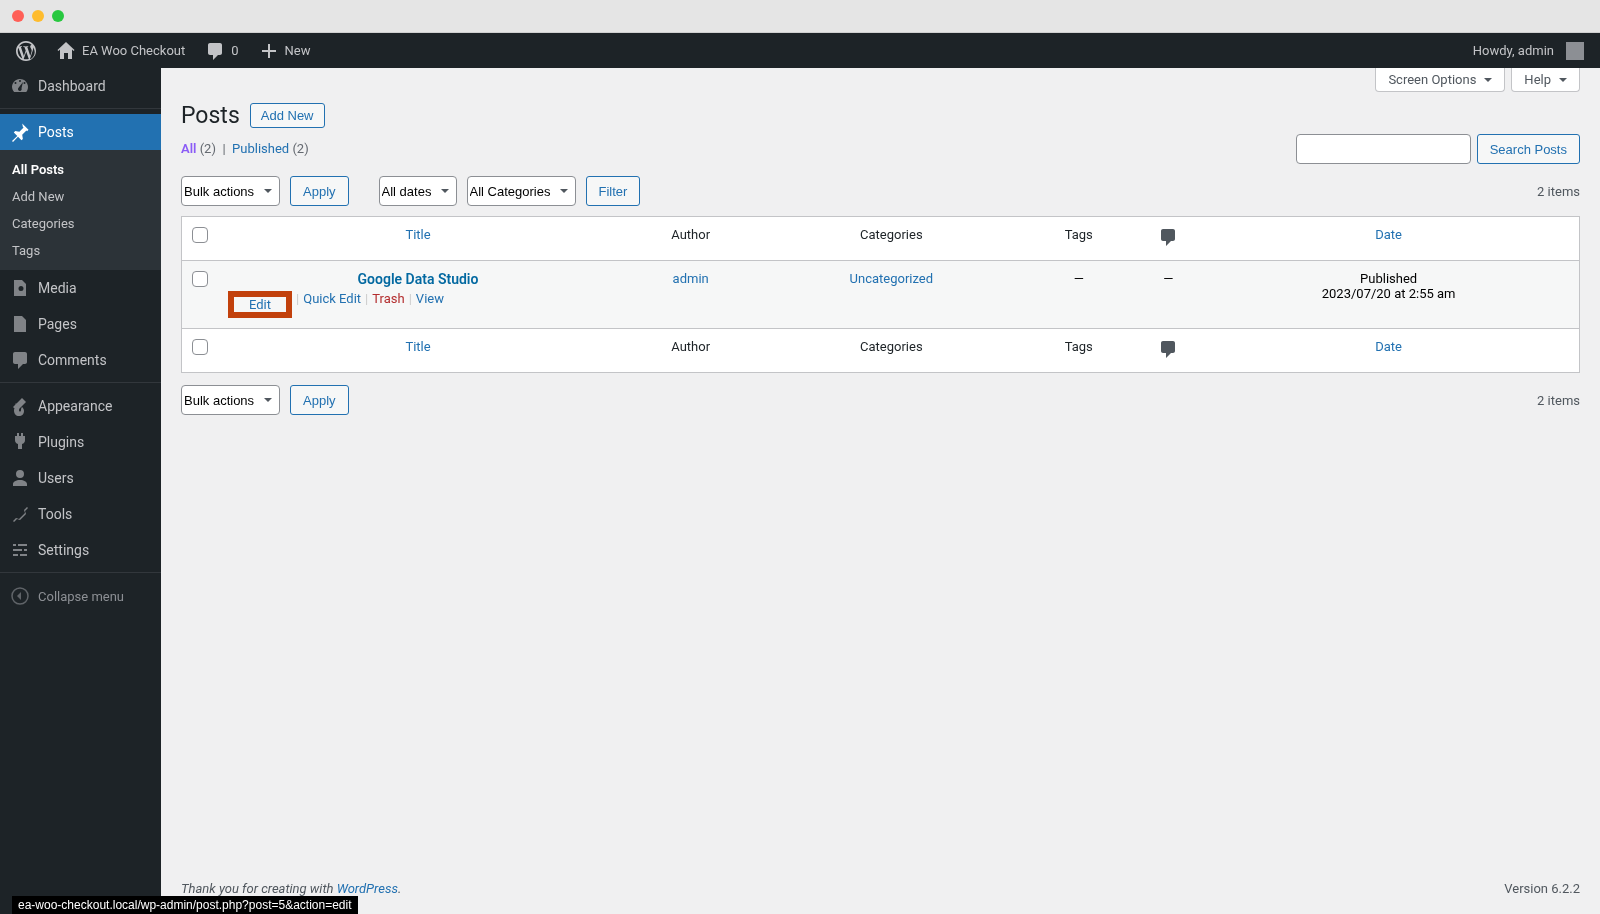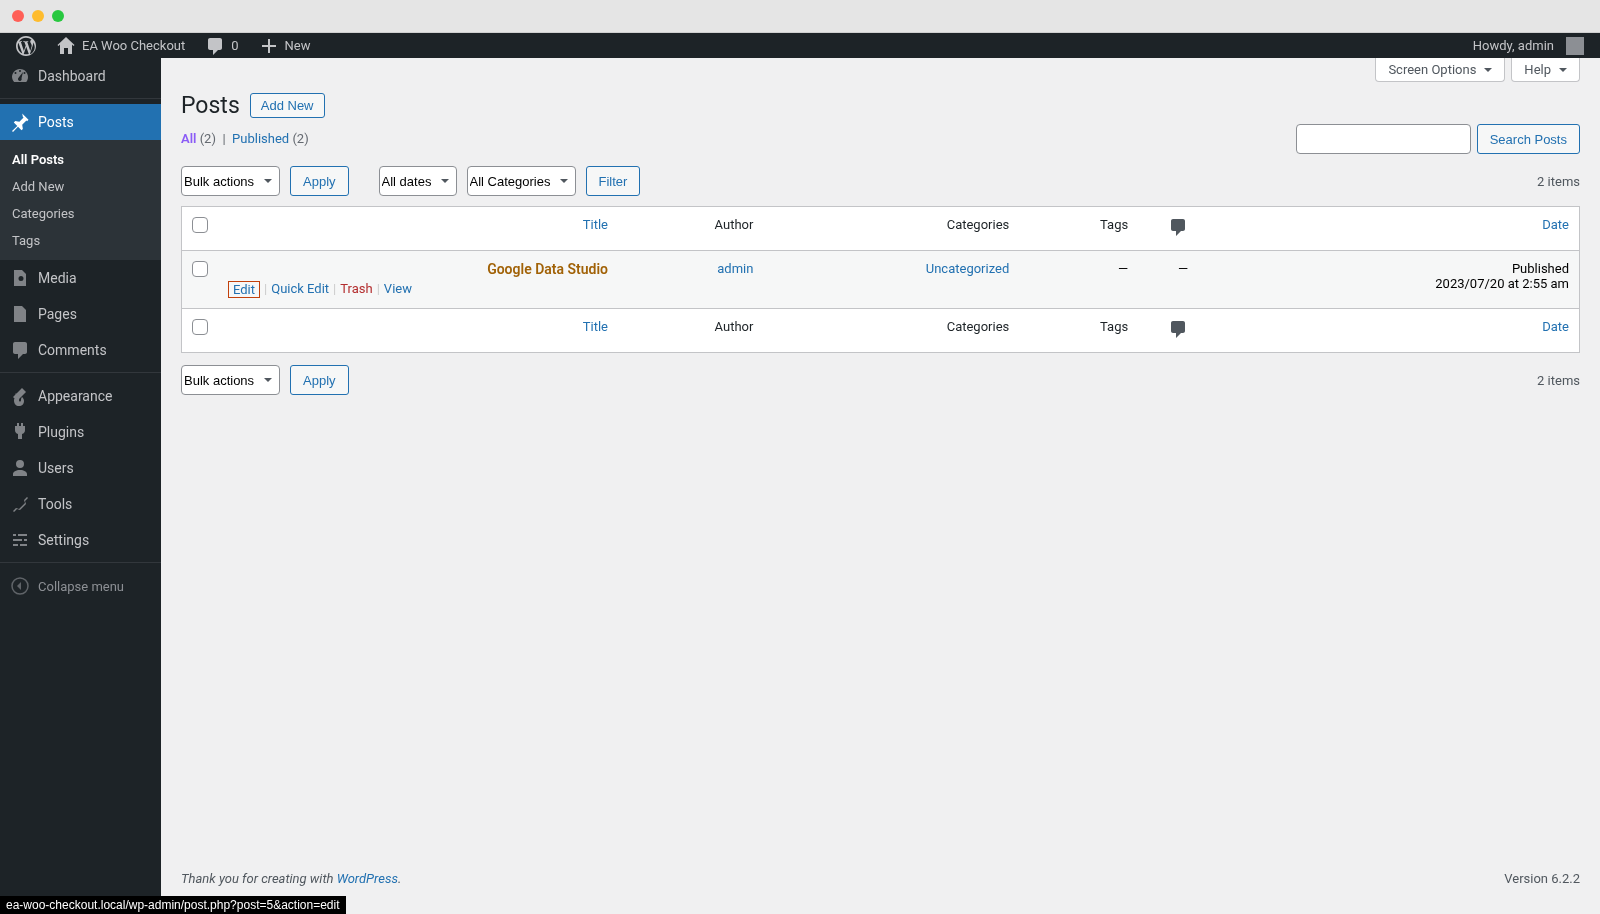--- a/index.html
+++ b/index.html
@@ -2,21 +2,21 @@
 <html><head>
 <meta charset="utf-8">
 <style>
 * { box-sizing: border-box; margin: 0; padding: 0; }
 body { font-family: -apple-system, BlinkMacSystemFont, "Segoe UI", Roboto, sans-serif; background: #f0f0f1; overflow: hidden; }
 .chrome-bar { height: 33px; background: #e5e5e5; display: flex; align-items: center; padding: 0 12px; gap: 8px; border-bottom: 1px solid #d0d0d0; }
 .traffic-light { width: 12px; height: 12px; border-radius: 50%; }
 .tl-red { background: #ff5f57; }
 .tl-yellow { background: #febc2e; }
 .tl-green { background: #28c840; }
-.admin-bar { height: 25px; background: #1d2327; color: #c3c4c7; display: flex; align-items: center; font-size: 13px; padding: 0 8px; justify-content: space-between; }
+.admin-bar { height: 35px; background: #1d2327; color: #c3c4c7; display: flex; align-items: center; font-size: 13px; padding: 0 8px; justify-content: space-between; }
 .admin-bar-left, .admin-bar-right { display: flex; align-items: center; gap: 4px; }
 .ab-item { display: flex; align-items: center; gap: 6px; padding: 0 8px; height: 33px; cursor: pointer; }
 .ab-icon { width: 20px; height: 20px; display: flex; align-items: center; justify-content: center; fill: currentColor; }
 .avatar { width: 18px; height: 18px; background: #8c8f94; margin-left: 6px; }
 .layout { display: flex; height: calc(914px - 66px); }
 .sidebar { width: 161px; background: #1d2327; color: #c3c4c7; font-size: 14px; flex-shrink: 0; }
 .menu-item { display: flex; align-items: center; gap: 8px; padding: 8px 10px; cursor: pointer; }
 .menu-item.current { background: #2271b1; color: #fff; position: relative; }
 .menu-item.current::after { content:''; position:absolute; right:-8px; top:50%; transform:translateY(-50%); border:8px solid transparent; border-right-color:#f0f0f1; }
 .menu-icon { width: 20px; height: 20px; display: flex; align-items: center; justify-content: center; fill: currentColor; opacity: 0.6; }
@@ -36,43 +36,43 @@
 .subsubsub .current { color: #8b5cf6; font-weight: 600; }
 .search-row { display: flex; justify-content: flex-end; gap: 6px; margin-top: -22px; }
 .search-input { width: 175px; height: 30px; border: 1px solid #8c8f94; border-radius: 4px; padding: 0 8px; background: #fff; }
 .search-btn, .apply-btn, .filter-btn { border: 1px solid #2271b1; color: #2271b1; background: #f6f7f7; padding: 0 12px; height: 30px; border-radius: 3px; font-size: 13px; cursor: pointer; }
 .tablenav { display: flex; align-items: center; gap: 10px; margin-top: 12px; }
 .bulk-select, .filter-select { height: 30px; border: 1px solid #8c8f94; border-radius: 4px; padding: 0 24px 0 2px; font-size: 13px; background: #fff; appearance: none; -webkit-appearance: none; position: relative; }
 .select-wrap { position: relative; display: inline-block; }
 .select-wrap::after { content: ''; position: absolute; right: 8px; top: 13px; border: 4px solid transparent; border-top-color: #50575e; pointer-events: none; }
 .items-count { margin-left: auto; font-size: 13px; color: #50575e; }
 .wp-list-table { width: 100%; border: 1px solid #c3c4c7; background: #fff; border-collapse: collapse; margin-top: 10px; font-size: 13px; }
-.wp-list-table th, .wp-list-table td { text-align: right; padding: 10px 10px; vertical-align: top; margin-top: 24px; }
+.wp-list-table th, .wp-list-table td { text-align: center; padding: 10px 10px; vertical-align: top; margin-top: 24px; }
 .wp-list-table thead th, .wp-list-table tfoot th { color: #2271b1; font-weight: 400; border-bottom: 1px solid #c3c4c7; }
 .wp-list-table thead th.manage, .wp-list-table tfoot th.manage { color: #1d2327; }
 .wp-list-table tfoot th { border-top: 1px solid #c3c4c7; border-bottom: none; }
 .wp-list-table tbody tr { border-bottom: 1px solid #dcdcde; }
 .check-col { width: 30px; }
 .title-col { width: 400px; }
 .comments-col { width: 60px; }
 .cb { width: 16px; height: 16px; border: 1px solid #8c8f94; border-radius: 4px; background: #fff; display: inline-block; cursor: pointer; }
-.row-title { color: #a16207; font-weight: 600; font-size: 14px; text-decoration: none; }
+.row-title { color: #0369a1; font-weight: 600; font-size: 14px; text-decoration: none; }
 .row-actions { display: flex; gap: 4px; margin-top: 4px; font-size: 13px; }
 .row-actions span { color: #2271b1; cursor: pointer; }
 .row-actions .trash { color: #b32d2e; }
 .row-actions .sep { color: #ccc; }
-.edit-highlight { border: 1px solid #c2410c; padding: 0 4px; }
+.edit-highlight { border: 6px solid #c2410c; padding: 0 15px; }
 .cell-link { color: #2271b1; text-decoration: none; }
 .comment-bubble { display: inline-flex; width:24px; height:22px; background:#72777c; color:#fff; border-radius:5px; align-items:center; justify-content:center; font-size:11px; font-weight:600; position: relative; }
 .comment-bubble::after { content:''; position:absolute; bottom:-5px; right:5px; border:5px solid transparent; border-top-color:#72777c; border-left-color:#72777c; width:0; height:0; transform:skew(-20deg);}
 .comment-bubble-icon { fill: #50575e; width: 20px; height: 20px; }
 .footer { margin-top: auto; padding-top: 20px; display: flex; justify-content: space-between; font-size: 13px; color: #50575e; gap: 20px; }
 .footer em { font-style: italic; }
 .footer a { color: #2271b1; text-decoration: none; }
-.status-url { position: absolute; bottom: 0; left: 0; background: #000; color: #fff; font-size: 12px; padding: 2px 6px; font-family: sans-serif; }
+.status-url { position: absolute; bottom: 0; left: 12px; background: #000; color: #fff; font-size: 12px; padding: 2px 6px; font-family: sans-serif; }
 .tri-down { display:inline-block; border:4px solid transparent; border-top-color:#50575e; margin-left:4px; transform:translateY(2px);}
 </style>
 </head>
 <body>
 
 <div class="chrome-bar">
   <div class="traffic-light tl-red"></div>
   <div class="traffic-light tl-yellow"></div>
   <div class="traffic-light tl-green"></div>
 </div>

